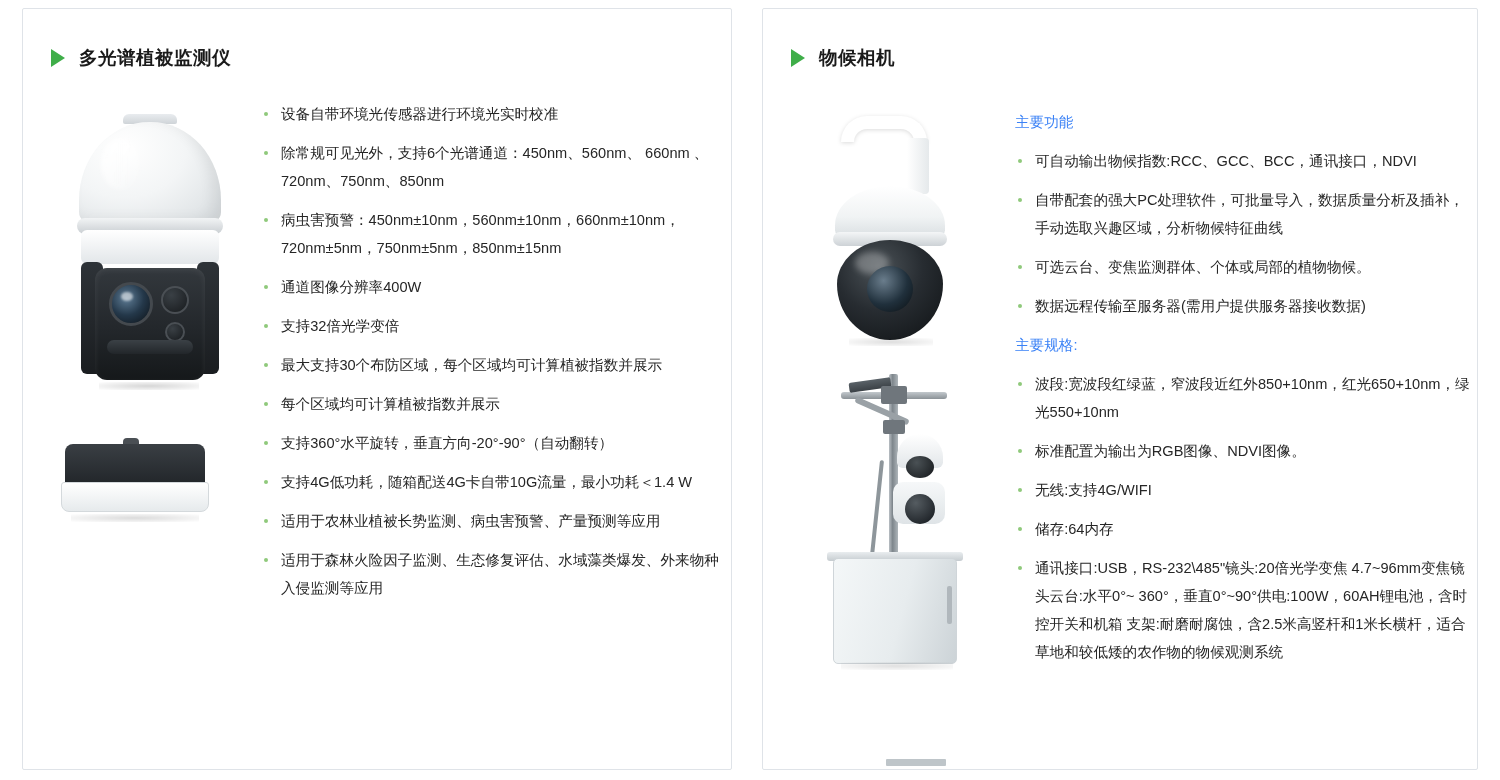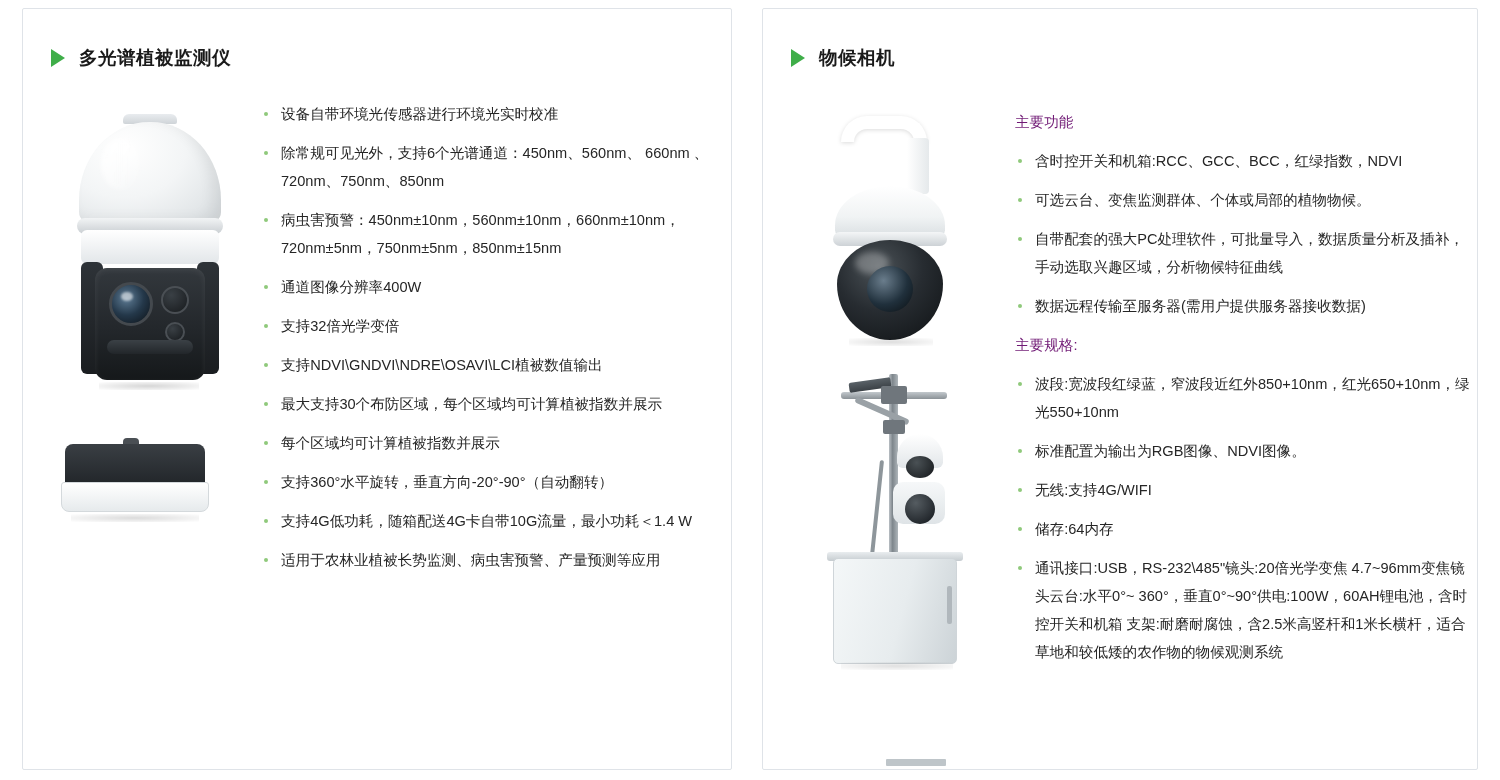--- a/index.html
+++ b/index.html
@@ -83,21 +83,21 @@
   ul.bullets > li::before {
     content: "";
     position: absolute;
     left: 3px; top: 12px;
     width: 4px; height: 4px;
     border-radius: 50%;
     background: #8fc97b;
   }
   .sub-head {
     font-size: 14.6px;
-    color: #701a75;
+    color: #3b82f6;
     line-height: 28px;
     margin-bottom: 11px;
     padding-left: 0;
   }
   
   .col-img-right {
     width: 246px;
     padding-left: 10px;
     padding-top: 34px;
     position: relative;
@@ -429,26 +429,26 @@
         </div>
       </div>
 
       <div class="col-text-left">
         <ul class="bullets">
           <li>设备自带环境光传感器进行环境光实时校准</li>
           <li>除常规可见光外，支持6个光谱通道：450nm、560nm、 660nm 、720nm、750nm、850nm</li>
           <li>病虫害预警：450nm±10nm，560nm±10nm，660nm±10nm，720nm±5nm，750nm±5nm，850nm±15nm</li>
           <li>通道图像分辨率400W</li>
           <li>支持32倍光学变倍</li>
-          <li>支持NDVI\GNDVI\NDRE\OSAVI\LCI植被数值输出</li>
           <li>最大支持30个布防区域，每个区域均可计算植被指数并展示</li>
           <li>每个区域均可计算植被指数并展示</li>
           <li>支持360°水平旋转，垂直方向-20°-90°（自动翻转）</li>
           <li>支持4G低功耗，随箱配送4G卡自带10G流量，最小功耗＜1.4 W</li>
           <li>适用于农林业植被长势监测、病虫害预警、产量预测等应用</li>
+          <li>适用于森林火险因子监测、生态修复评估、水域藻类爆发、外来物种入侵监测等应用</li>
         </ul>
       </div>
 
     </div>
   </section>
 
   <section class="panel panel-right">
     <div class="panel-title">
       <span class="tri"></span>
       <span class="txt">物候相机</span>
@@ -486,23 +486,23 @@
           </div>
           <div class="hinge"></div>
           <div class="shadow"></div>
         </div>
       </div>
 
       <div class="col-text-right">
 
         <div class="sub-head">主要功能</div>
         <ul class="bullets">
-          <li>含时控开关和机箱:RCC、GCC、BCC，红绿指数，NDVI</li>
+          <li>可自动输出物候指数:RCC、GCC、BCC，通讯接口，NDVI</li>
+          <li>自带配套的强大PC处理软件，可批量导入，数据质量分析及插补，手动选取兴趣区域，分析物候特征曲线</li>
           <li>可选云台、变焦监测群体、个体或局部的植物物候。</li>
-          <li>自带配套的强大PC处理软件，可批量导入，数据质量分析及插补，手动选取兴趣区域，分析物候特征曲线</li>
           <li>数据远程传输至服务器(需用户提供服务器接收数据)</li>
         </ul>
 
         <div class="sub-head">主要规格:</div>
         <ul class="bullets">
           <li>波段:宽波段红绿蓝，窄波段近红外850+10nm，红光650+10nm，绿光550+10nm</li>
           <li>标准配置为输出为RGB图像、NDVI图像。</li>
           <li>无线:支持4G/WIFI</li>
           <li>储存:64内存</li>
           <li>通讯接口:USB，RS-232\485"镜头:20倍光学变焦  4.7~96mm变焦镜头云台:水平0°~ 360°，垂直0°~90°供电:100W，60AH锂电池，含时控开关和机箱 支架:耐磨耐腐蚀，含2.5米高竖杆和1米长横杆，适合草地和较低矮的农作物的物候观测系统</li>

